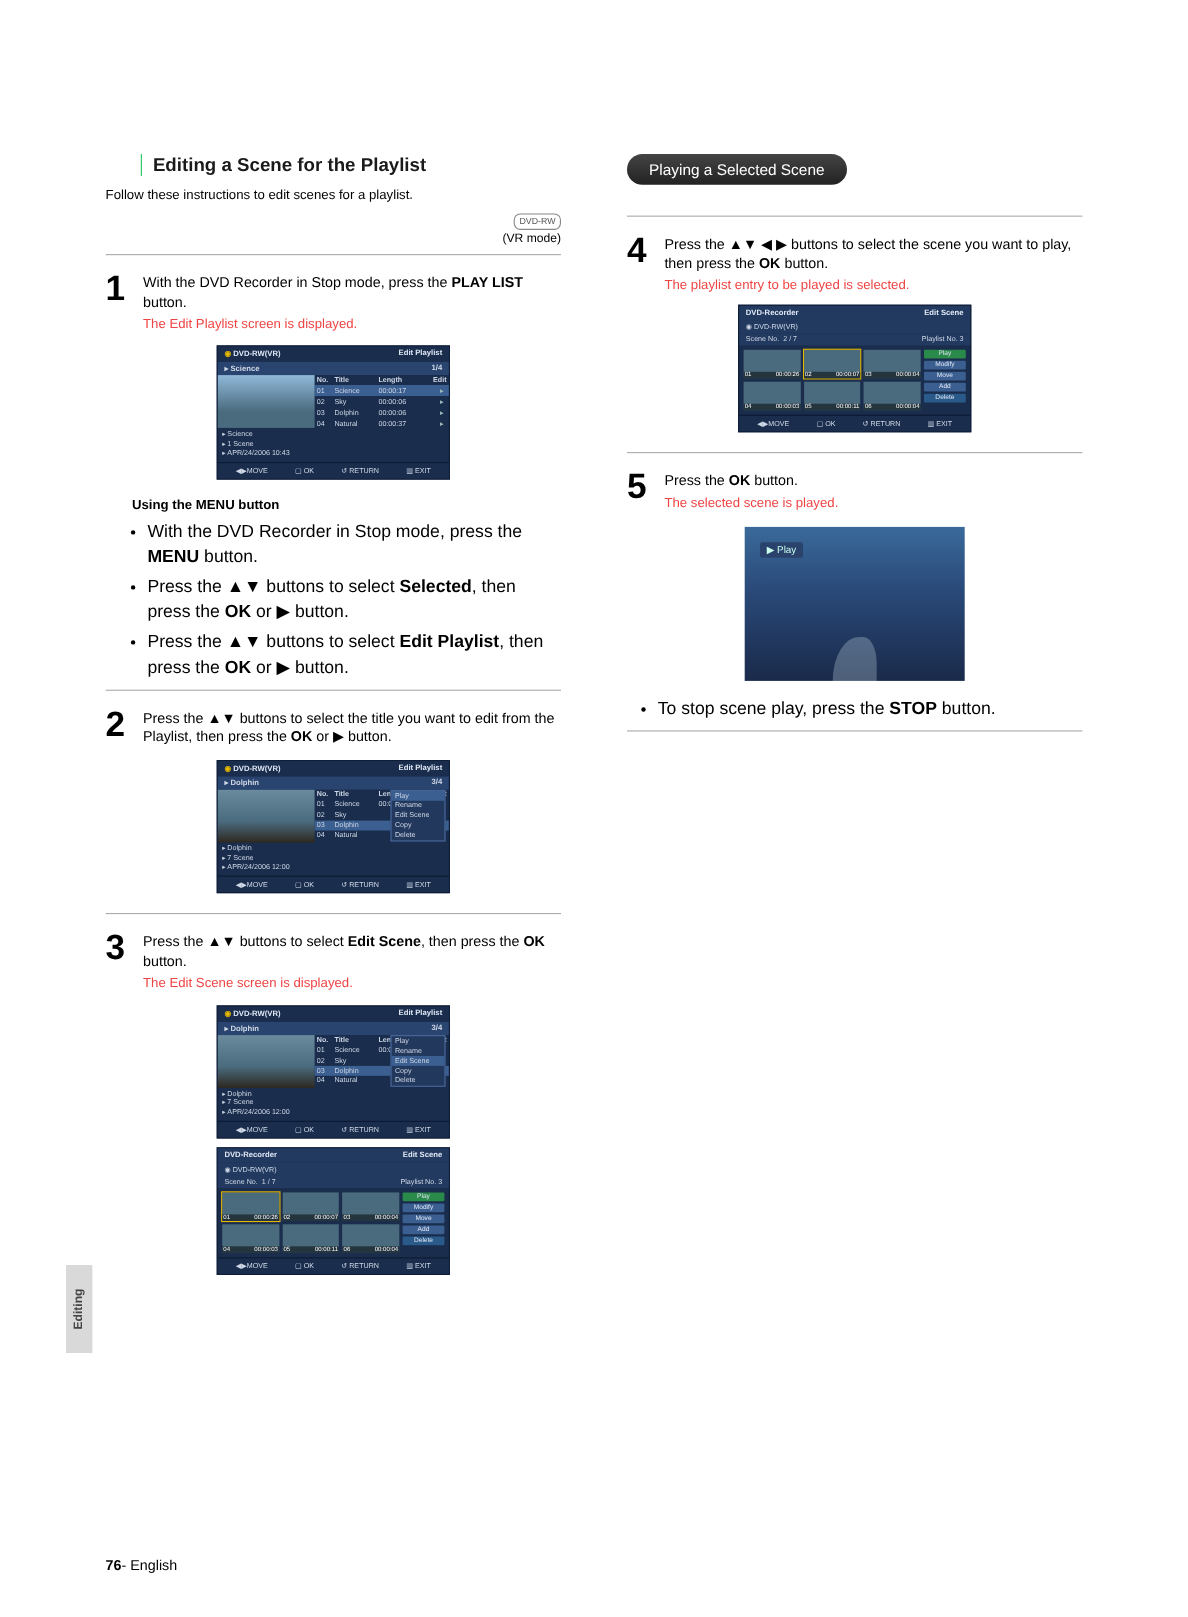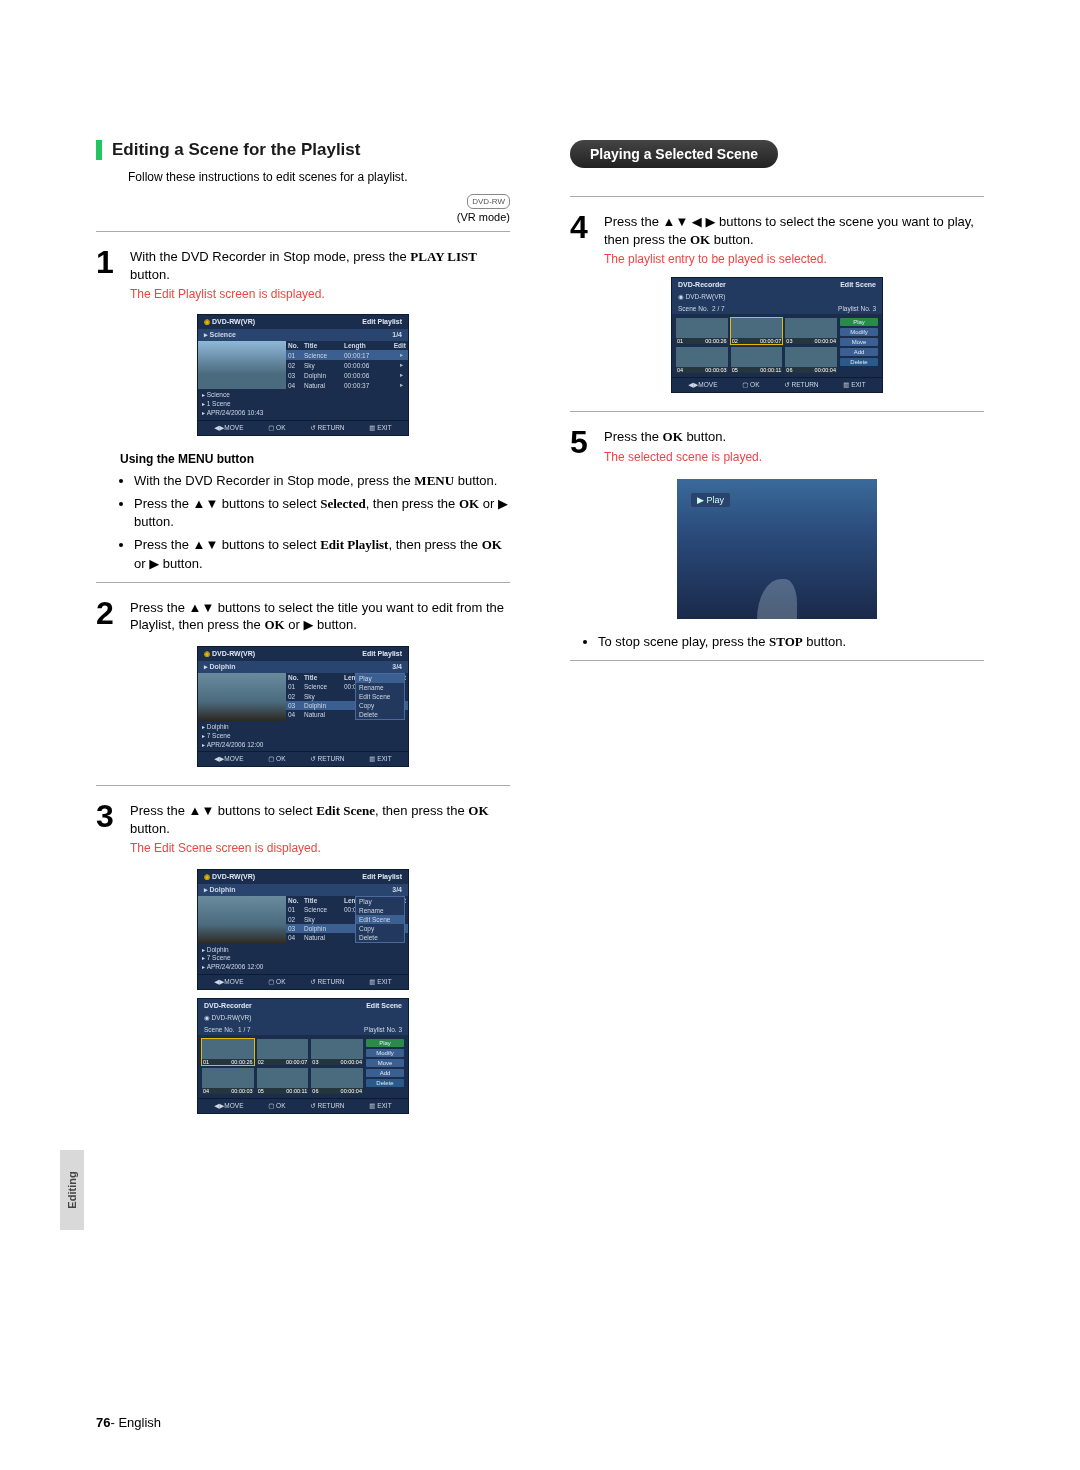--- a/index.html
+++ b/index.html
@@ -22,37 +22,37 @@
   }
   .col {
     flex: 1;
     min-width: 0;
   }
   .section-title {
     font-size: 17px;
     font-weight: bold;
     color: #1a1a1a;
     padding-left: 10px;
-    border-left: 6px solid #22c55e;
+    border-left: 1px solid #22c55e;
     margin-bottom: 10px;
+    margin-left: 32px;
   }
   .pill {
     background: linear-gradient(#444, #222);
     border-radius: 14px;
     color: #fff;
     font-size: 14px;
-    font-weight: bold;
+    font-weight: normal;
     padding: 6px 20px;
     display: inline-block;
     margin-bottom: 20px;
   }
   .intro {
     font-size: 12px;
     margin-bottom: 10px;
-    margin-left: 32px;
   }
   .vrmode {
     text-align: right;
     font-size: 11px;
     margin-bottom: 4px;
   }
   .vrmode .badge {
     display:inline-block;
     border:1px solid #888;
     border-radius:6px;
@@ -92,25 +92,25 @@
   .subhead {
     font-weight: bold;
     font-size: 12px;
     margin-top: 16px;
     margin-bottom: 6px;
     padding-left: 24px;
   }
   ul.bul {
     margin: 0;
     padding-left: 38px;
-    font-size: 13px;
+    font-size: 16px;
     line-height: 1.45;
   }
   ul.bul li { margin-bottom: 4px; }
-  .bold { font-weight: bold; font-family: Liberation Serif, serif; }
+  .bold { font-weight: bold; }
 
   
   .osd {
     width: 210px;
     margin: 12px auto 0 auto;
     background: #1a2d4d;
     color: #cfd8e6;
     font-size: 7px;
     border: 1px solid #0d1a33;
   }

